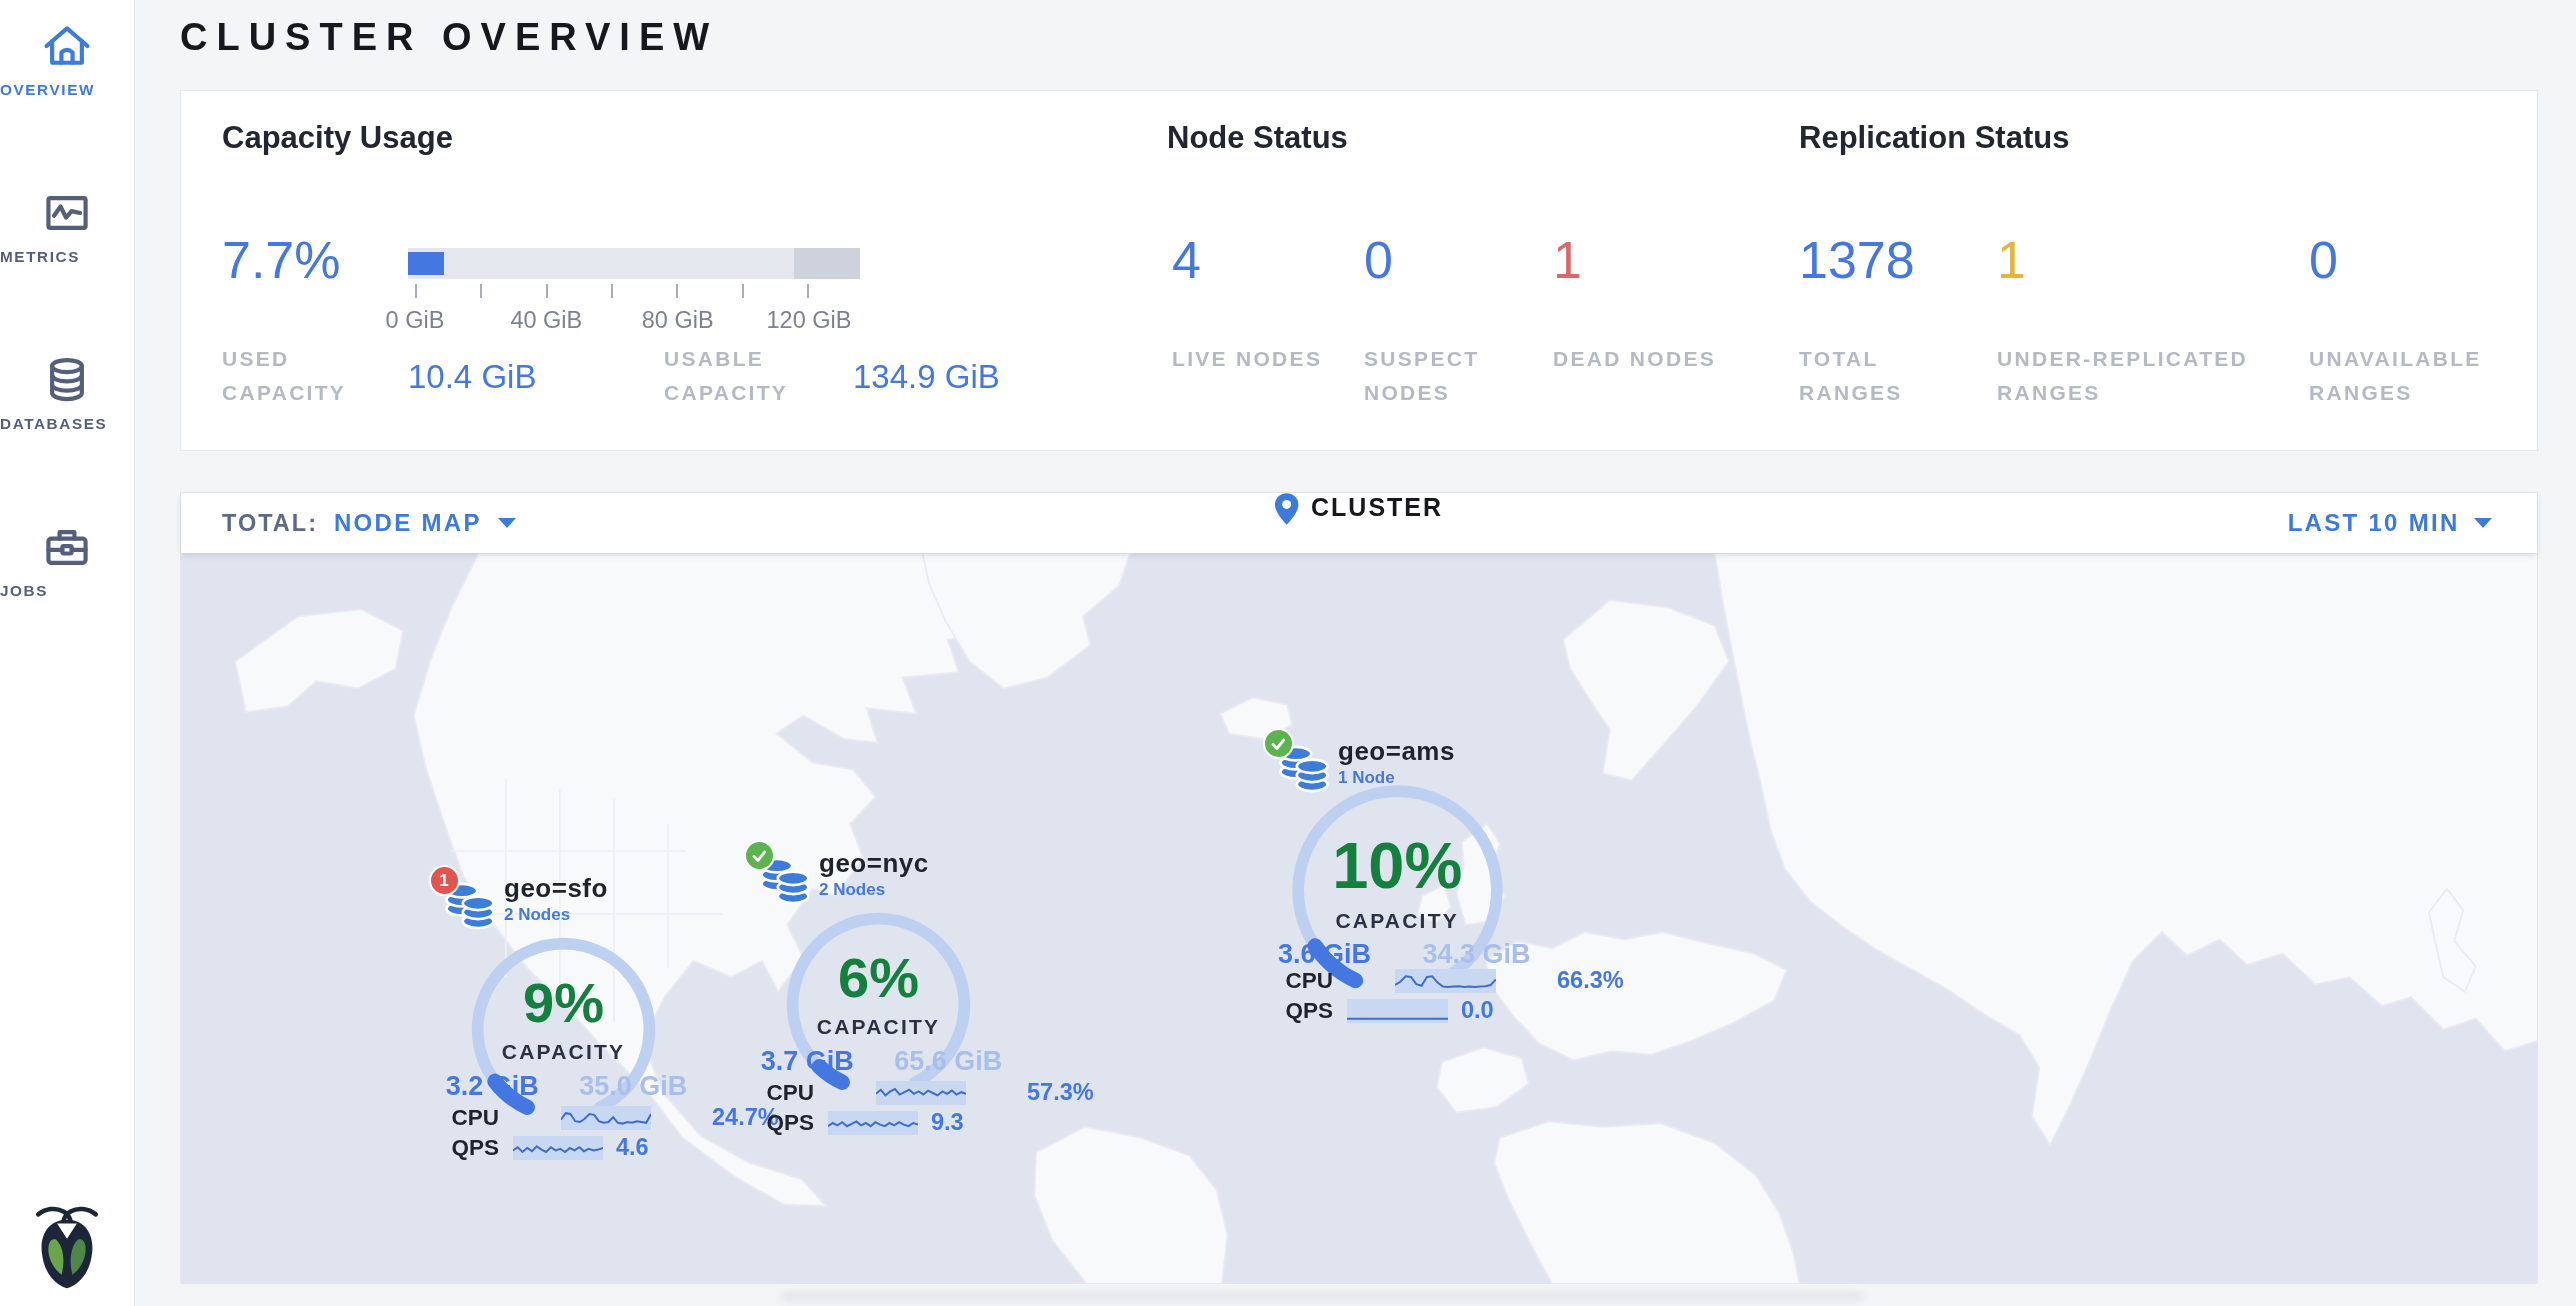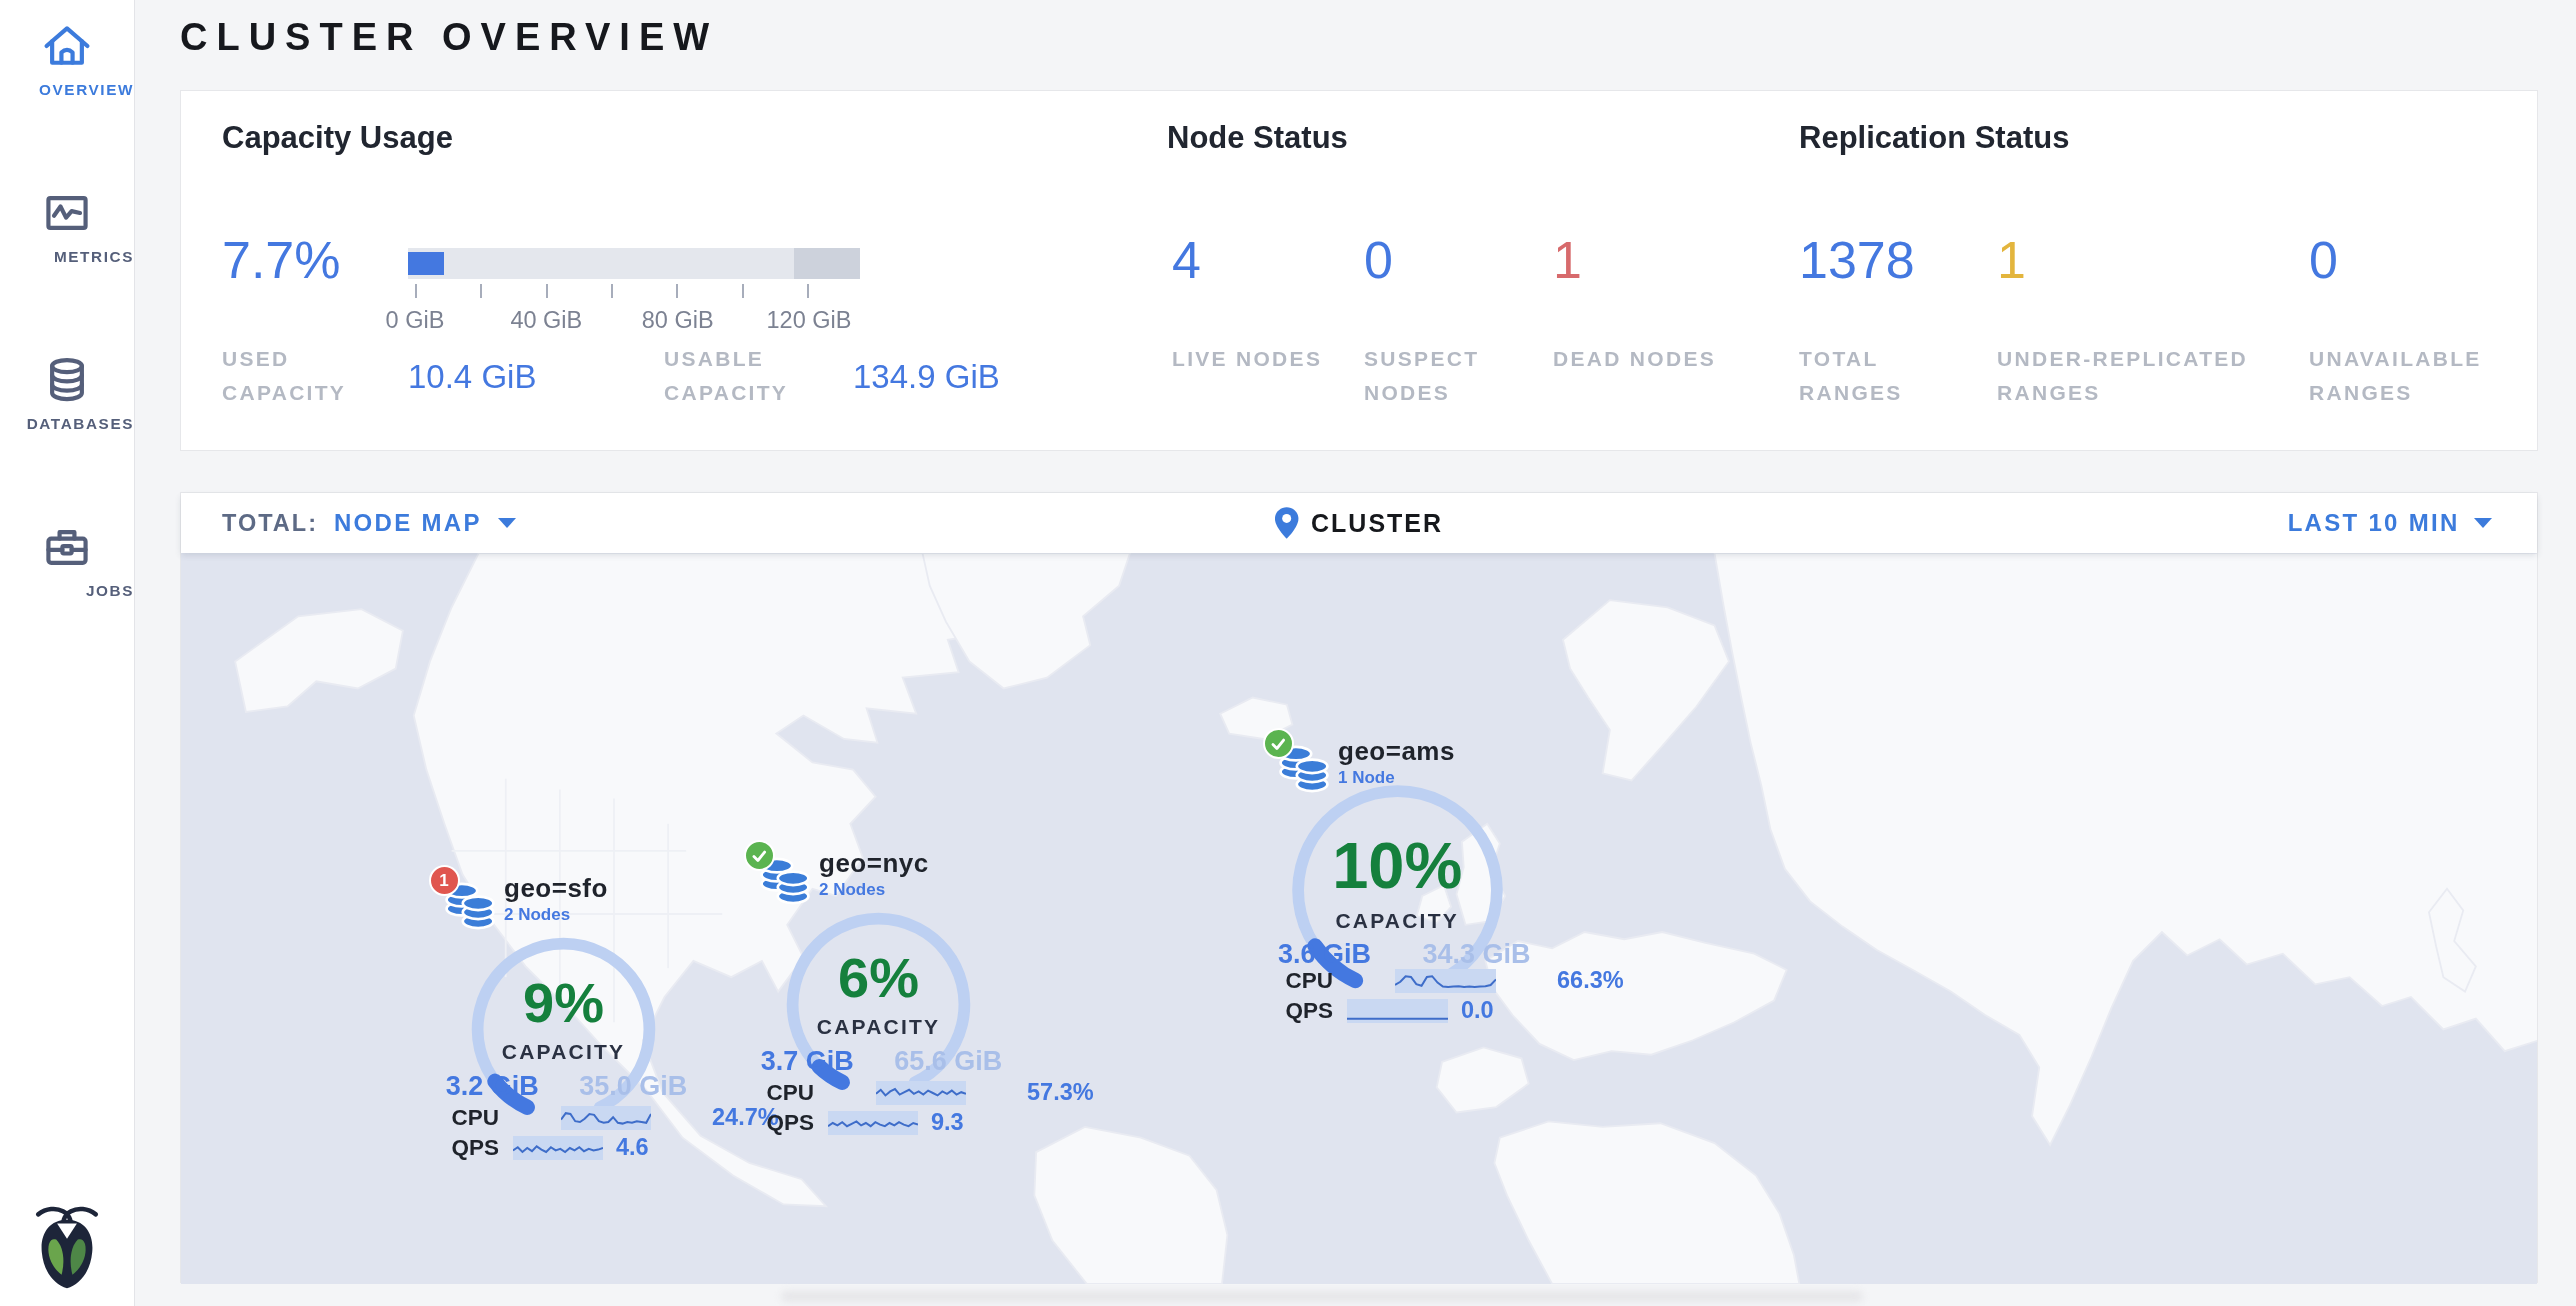--- a/index.html
+++ b/index.html
@@ -3,21 +3,21 @@
 <meta charset="utf-8">
 <style>
   * { margin:0; padding:0; box-sizing:border-box; }
   html,body { width:2576px; height:1306px; overflow:hidden; background:#f4f5f7;
               font-family:"Liberation Sans","DejaVu Sans",sans-serif; }
   body { position:relative; }
 
   
   .sidebar { position:absolute; left:0; top:0; width:135px; height:1306px;
              background:#fff; border-right:0.9px solid #e3e4e8; z-index:5; }
-  .nav-item { margin-top:27px; text-align:right; cursor:pointer; }
+  .nav-item { margin-top:27px; text-align:left; cursor:pointer; }
   .nav-item:first-child { margin-top:20px; }
   .nav-item + .nav-item { margin-top:88px; }
   .nav-icon { display:block; margin:0 auto 9px; width:52px; height:52px; color:#555f7a; }
   .nav-label { display:block; font-size:15.3px; font-weight:700; letter-spacing:1.6px;
                color:#555f7a; }
   .nav-item.active .nav-icon, .nav-item.active .nav-label { color:#3c7bdc; }
   .logo { position:absolute; bottom:16px; left:50%; transform:translateX(-50%);
           width:78px; height:90px; }
 
   
@@ -49,21 +49,21 @@
   .tick-labels span { position:absolute; transform:translateX(-50%); font-size:23.5px;
                       color:#7c8292; white-space:nowrap; }
   .tl-0 { left:0; } .tl-1 { left:33.33%; } .tl-2 { left:66.67%; } .tl-3 { left:100%; }
 
   
   .viewbar { position:relative; height:60px; background:#fff;
              box-shadow:0 2.7px 6.3px rgba(60,70,90,.14); z-index:3; }
   .vb-left { position:absolute; left:41px; top:0; height:60px; display:flex;
              align-items:center; gap:16px; }
   .vb-center { position:absolute; left:50%; top:0; transform:translateX(-50%); height:60px;
-               display:flex; align-items:center; gap:12.6px; }
+               display:flex; gap:12.6px; }
   .vb-right { position:absolute; right:45px; top:0; height:60px; display:flex;
               align-items:center; gap:14.4px; cursor:pointer; }
   .vb-label { font-size:23.5px; font-weight:600; letter-spacing:2px; color:#5d6a85; }
   .vb-link { font-size:24px; font-weight:600; letter-spacing:2.3px; color:#3c7bdc; cursor:pointer; }
   .caret { width:0; height:0; border-left:9px solid transparent; border-right:9px solid transparent;
            border-top:10.8px solid #3c7bdc; }
   .vb-crumb { font-size:25px; font-weight:600; letter-spacing:2px; color:#16181c; }
 
   
   .map { position:relative; width:100%; height:731px; background:#e0e4ef; overflow:hidden; }

